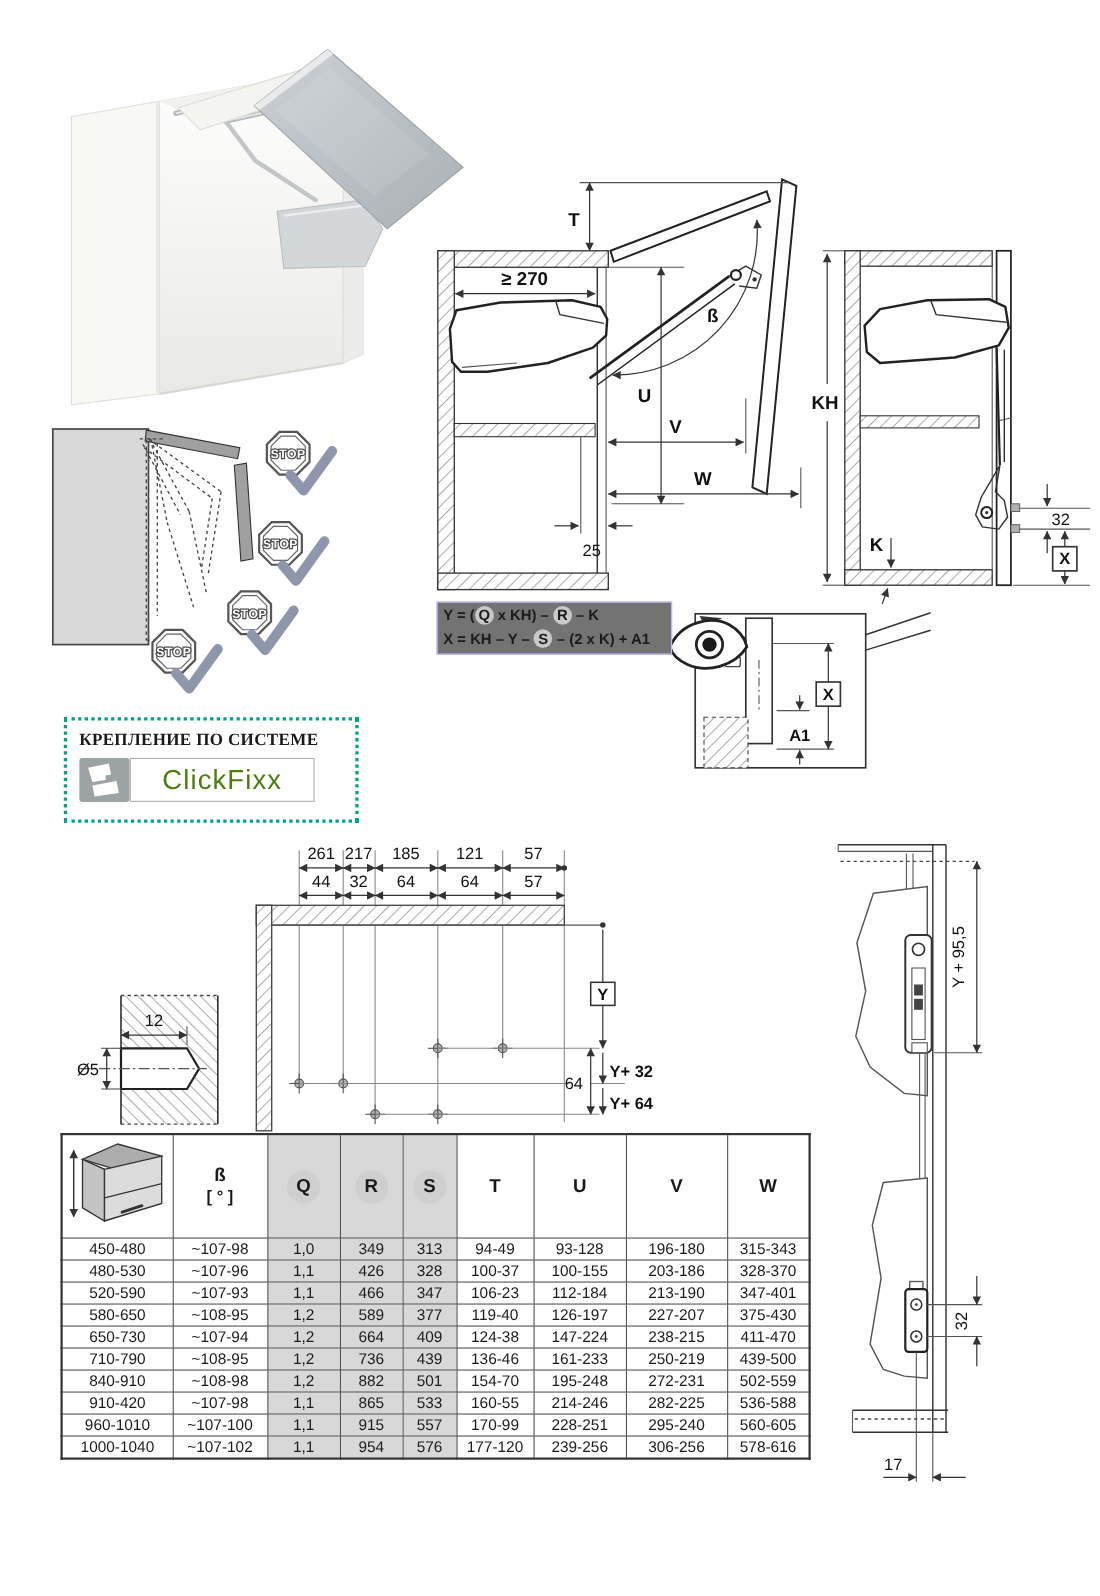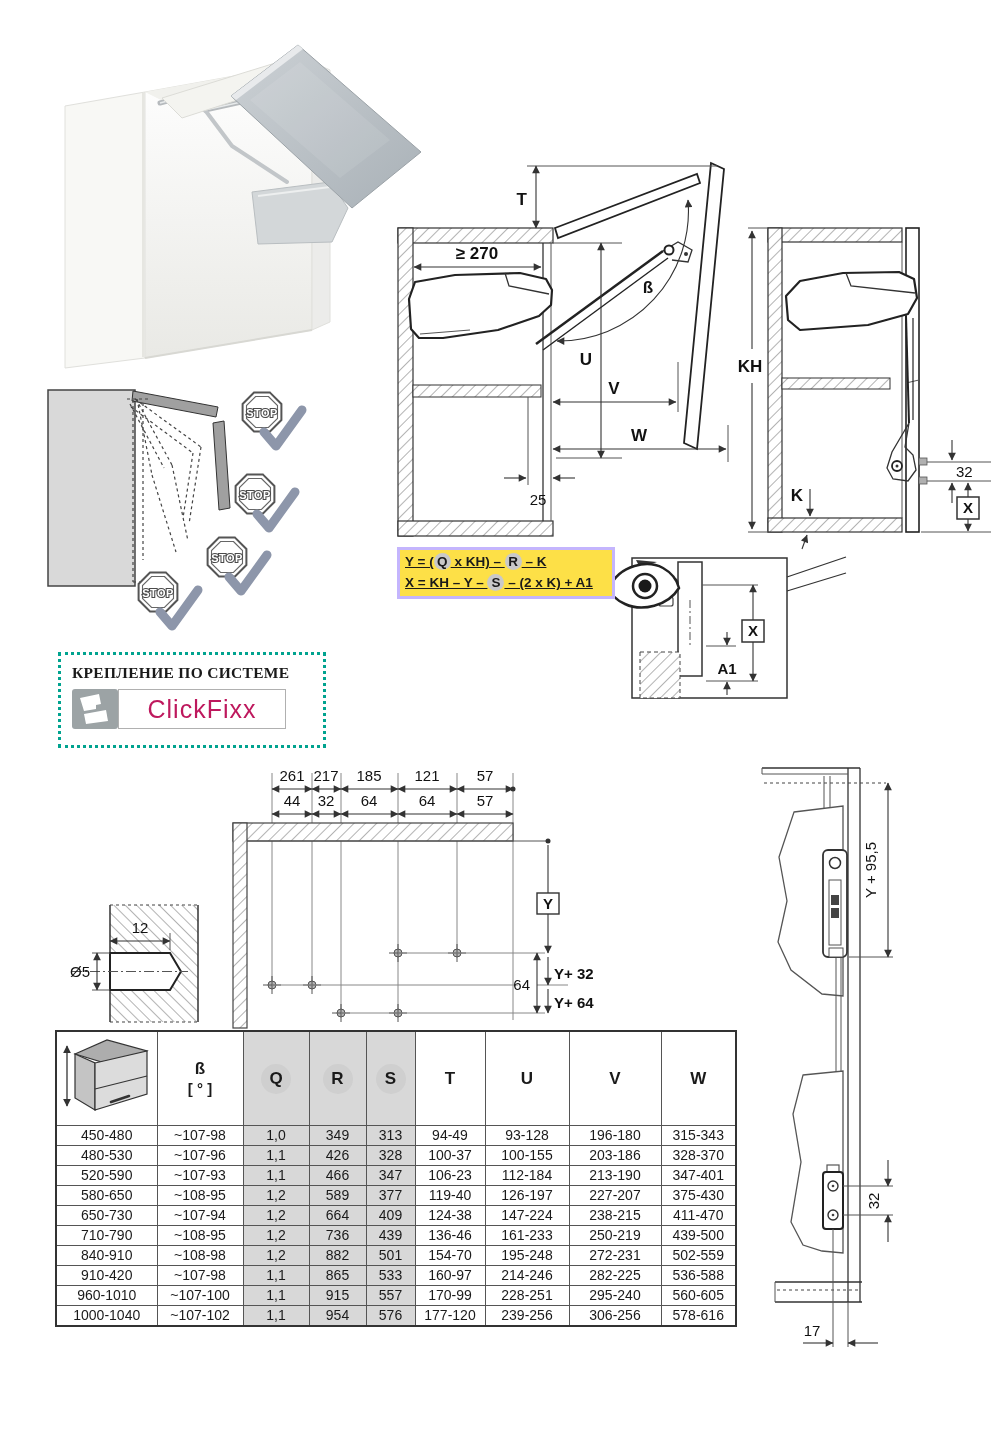--- a/index.html
+++ b/index.html
@@ -14,33 +14,33 @@
   .dim  { stroke:#333; stroke-width:1.1; fill:none; }
   .tick { stroke:#888; stroke-width:1;   fill:none; }
   .dsh  { stroke:#444; stroke-width:1.2; fill:none; stroke-dasharray:3 3; }
   .lblB { font:bold 17px "Liberation Sans", sans-serif; fill:#111; }
   .lbl  { font:15px "Liberation Sans", sans-serif; fill:#111; }
   .lblS { font:bold 15px "Liberation Sans", sans-serif; fill:#111; }
   .stoptx { font:bold 11px "Liberation Sans", sans-serif; fill:#fff; stroke:#4a4a4a;
             stroke-width:2.2px; paint-order:stroke; letter-spacing:.5px; }
 
   
-  #formula-box { left:397px; top:547px; width:202px; height:44px; border:3px solid #c4b5fd;
-                 background:#fde047; font-size:13.5px; font-weight:bold; line-height:21px;
-                 padding:1px 5px; white-space:nowrap;text-decoration:underline; }
+  #formula-box { left:397px; top:547px; width:202px; height:44px; border:1px solid #c4b5fd;
+                 background:#737373; font-size:13.5px; font-weight:bold; line-height:21px;
+                 padding:1px 5px; white-space:nowrap; }
   .circ { display:inline-block; width:17px; height:17px; line-height:17px; border-radius:50%;
           background:#c9c9c9; text-align:center; }
 
   
   #clickfixx { left:58px; top:652px; width:240px; height:72px; border:3px dotted #00a38f;
                padding:9px 11px; }
   .cf-title { font-size:15.5px; font-weight:bold; letter-spacing:.3px;font-family:Liberation Serif, serif; }
   .cf-row { display:flex; align-items:center; margin-top:7px; }
   .cf-brand-box { width:166px; height:38px; border:1px solid #b0b0b0; display:flex;
-                  align-items:center; justify-content:center; font-size:25px; color:#be185d;
+                  align-items:center; justify-content:center; font-size:25px; color:#4d7c0f;
                   letter-spacing:1px; }
 
   
   #spec-table-wrap { left:55px; top:1030px; }
   table { border-collapse:collapse; table-layout:fixed; width:680px; font-size:14px;
           border:2px solid #333; }
   th,td { border:1px solid #555; text-align:center; padding:0; overflow:hidden; }
   thead th { height:91px; font-size:17px; font-weight:bold; vertical-align:middle; }
   tbody td { height:19px; line-height:19px; }
   .shade { background:#d8d8d8; }
@@ -520,21 +520,21 @@
           <td>195-248</td>
           <td>272-231</td>
           <td>502-559</td>
         </tr>
         <tr>
           <td>910-420</td>
           <td>~107-98</td>
           <td class="shade">1,1</td>
           <td class="shade">865</td>
           <td class="shade">533</td>
-          <td>160-97</td>
+          <td>160-55</td>
           <td>214-246</td>
           <td>282-225</td>
           <td>536-588</td>
         </tr>
         <tr>
           <td>960-1010</td>
           <td>~107-100</td>
           <td class="shade">1,1</td>
           <td class="shade">915</td>
           <td class="shade">557</td>

